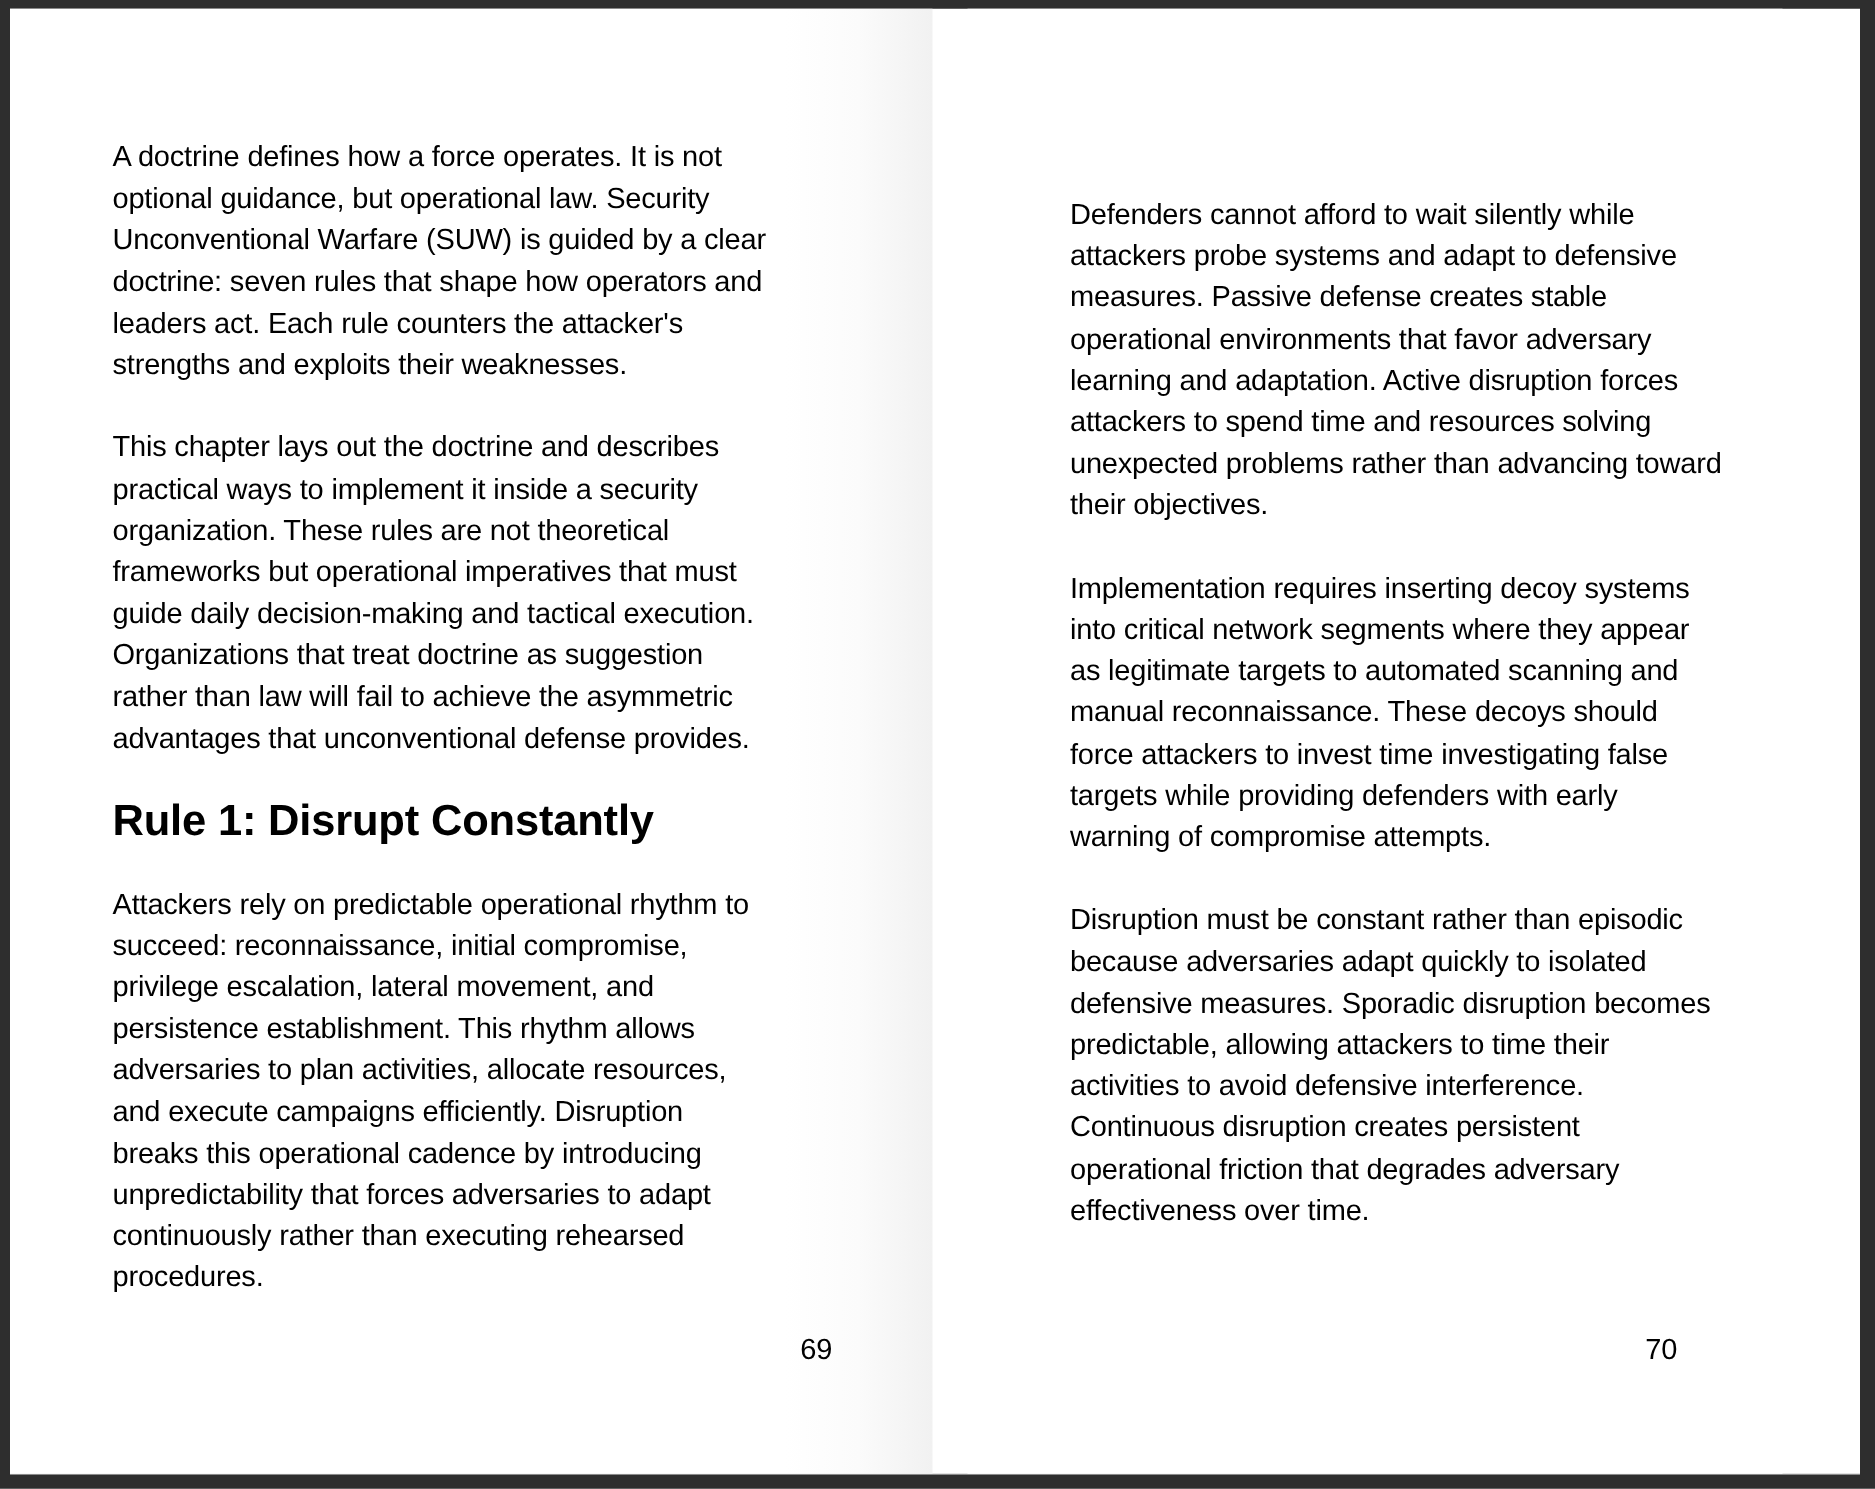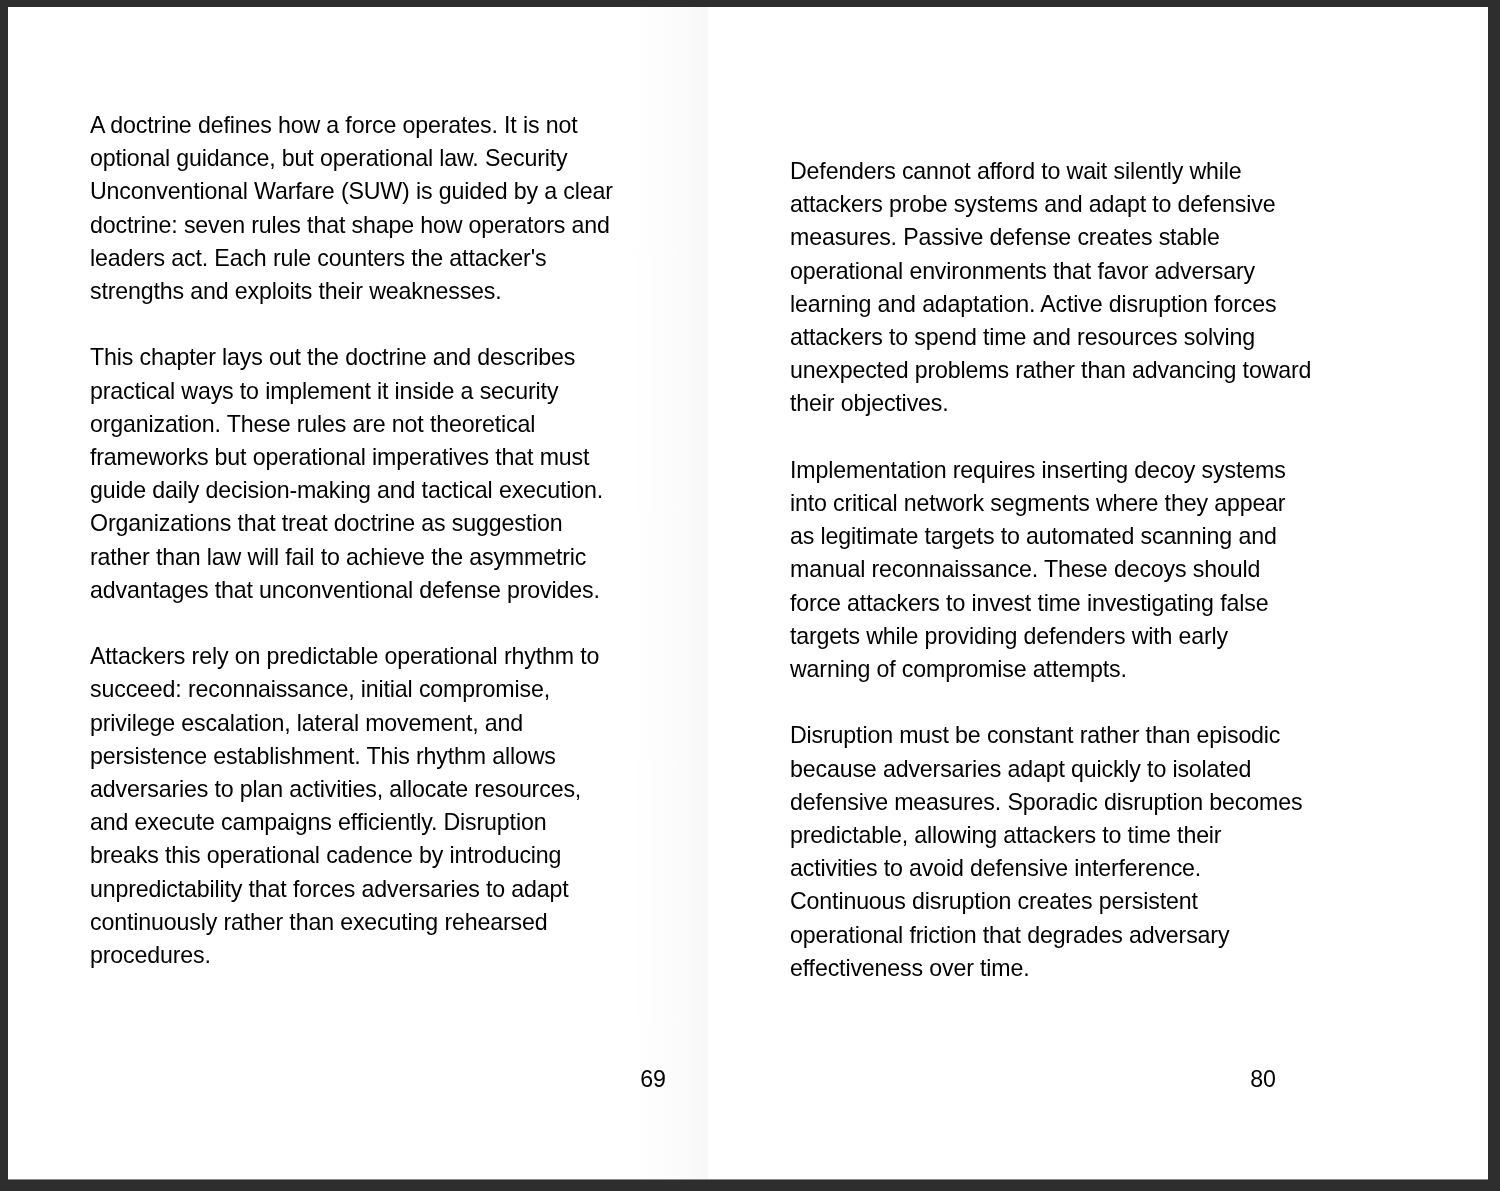--- a/index.html
+++ b/index.html
@@ -28,21 +28,21 @@
       top: 0;
       height: 100%;
       background: #ffffff;
     }
     .page-left {
       left: 0;
       width: 738px;
       background: linear-gradient(to right, #ffffff 0%, #ffffff 84%, #fbfbfb 92%, #f1f1f1 100%);
     }
     .page-right {
-      left: 700px;
+      left: 766px;
       width: 652px;
       background: #ffffff;
     }
     .text-block {
       position: absolute;
       color: #000000;
       font-size: 23.2px;
       line-height: 33.2px;
       letter-spacing: -0.15px;
     }
@@ -93,20 +93,21 @@
 leaders act. Each rule counters the attacker's
 strengths and exploits their weaknesses.</p>
       <p class="para">This chapter lays out the doctrine and describes
 practical ways to implement it inside a security
 organization. These rules are not theoretical
 frameworks but operational imperatives that must
 guide daily decision-making and tactical execution.
 Organizations that treat doctrine as suggestion
 rather than law will fail to achieve the asymmetric
 advantages that unconventional defense provides.</p>
+      <h2 class="heading">Rule 1: Disrupt Constantly</h2>
       <p class="para">Attackers rely on predictable operational rhythm to
 succeed: reconnaissance, initial compromise,
 privilege escalation, lateral movement, and
 persistence establishment. This rhythm allows
 adversaries to plan activities, allocate resources,
 and execute campaigns efficiently. Disruption
 breaks this operational cadence by introducing
 unpredictability that forces adversaries to adapt
 continuously rather than executing rehearsed
 procedures.</p>
@@ -133,16 +134,16 @@
 warning of compromise attempts.</p>
       <p class="para">Disruption must be constant rather than episodic
 because adversaries adapt quickly to isolated
 defensive measures. Sporadic disruption becomes
 predictable, allowing attackers to time their
 activities to avoid defensive interference.
 Continuous disruption creates persistent
 operational friction that degrades adversary
 effectiveness over time.</p>
     </div>
-    <div class="page-number">80</div>
+    <div class="page-number">70</div>
   </div>
 
 </div>
 
 </body></html>

